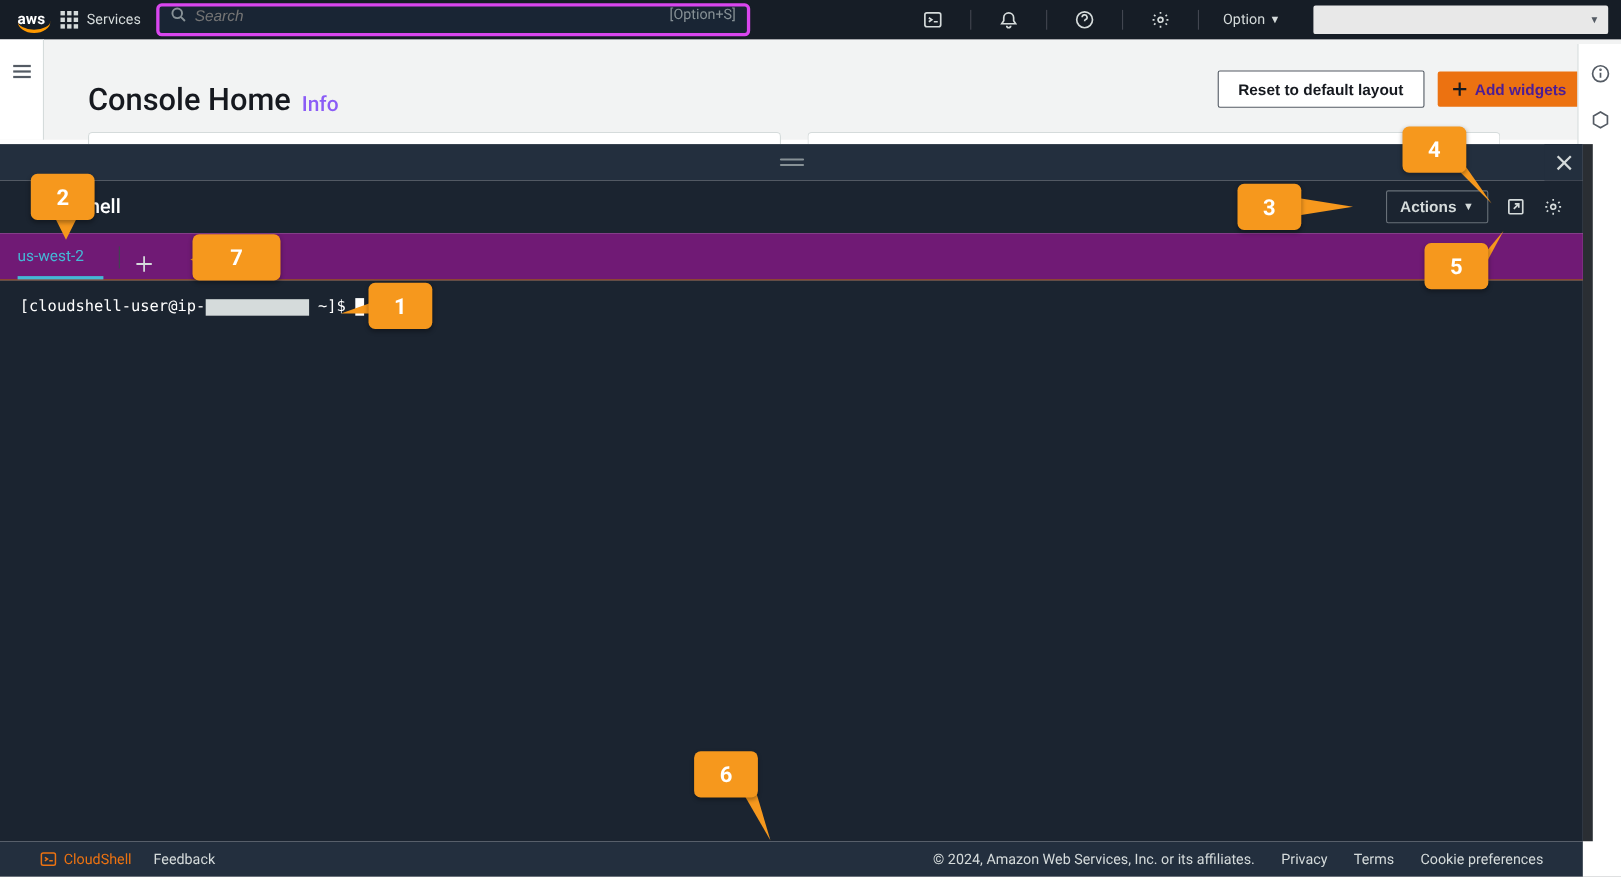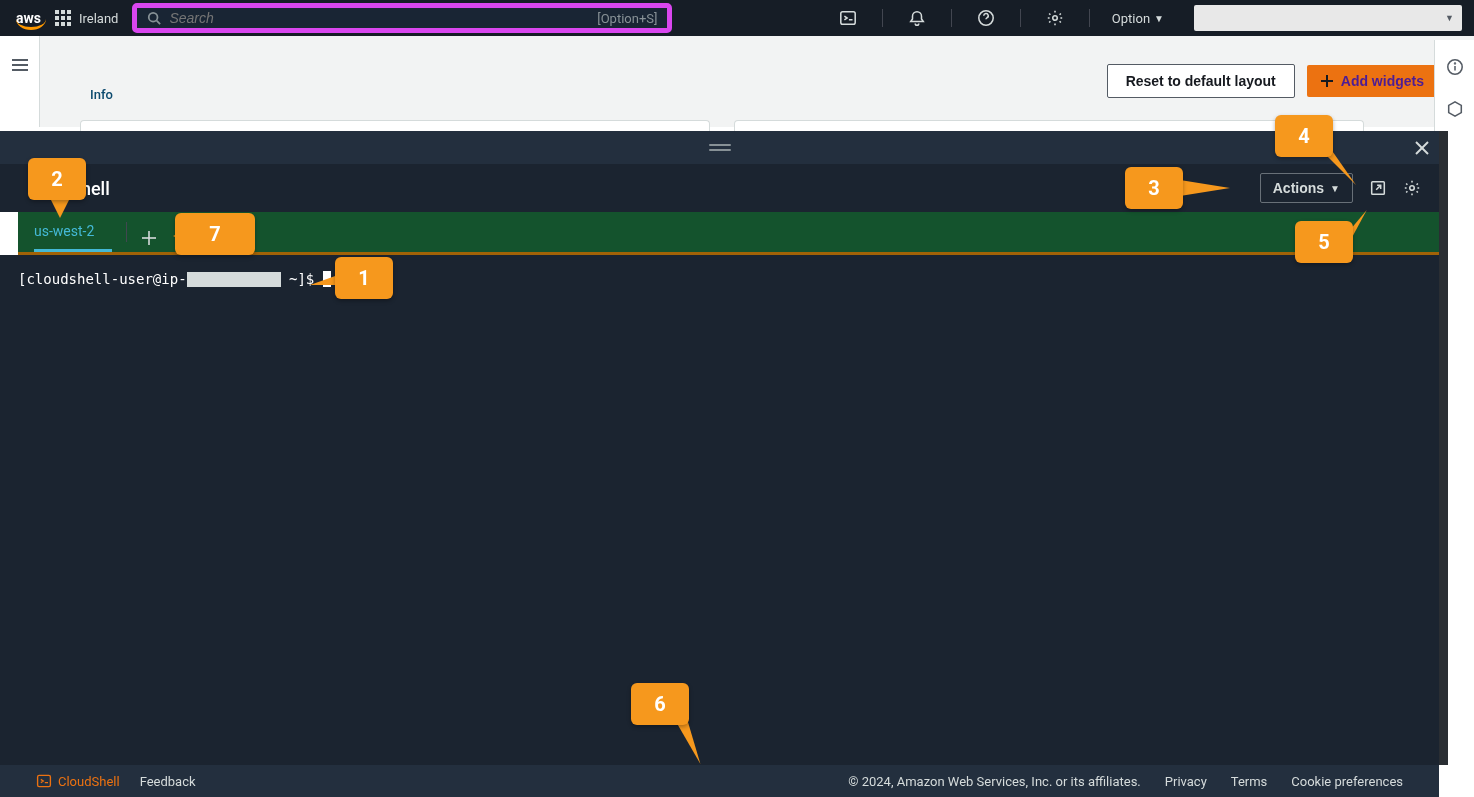--- a/index.html
+++ b/index.html
@@ -5,38 +5,38 @@
     * { margin: 0; padding: 0; box-sizing: border-box; }
     body { font-family: -apple-system, BlinkMacSystemFont, "Segoe UI", Roboto, Arial, sans-serif; width: 1474px; height: 797px; overflow: hidden; position: relative; background: #fff; }
     
     
     .top-nav { display:flex; align-items:center; height:36px; background:#161d26; color:#d5dbdb; padding:0 12px 0 16px; gap:14px; }
     .aws-logo { font-weight:700; font-size:14px; color:#fff; letter-spacing:0; position:relative; }
     .aws-logo::after { content:""; display:block; position:absolute; left:0; bottom:-4px; width:30px; height:8px; border-bottom:3px solid #ff9900; border-radius:0 0 50% 50%/0 0 100% 100%; }
     .grid-icon { display:inline-grid; grid-template-columns:repeat(3,4px); grid-template-rows:repeat(3,4px); gap:2px; }
     .grid-icon span { background:#d5dbdb; width:4px; height:4px; }
     .services-btn { display:flex; align-items:center; gap:8px; font-size:13px; cursor:pointer; color:#d5dbdb; }
-    .search-wrap { flex:0 0 540px; display:flex; align-items:center; height:30px; background:#192534; border:5px solid #d946ef; border-radius:5px; padding:0 10px; color:#879196; }
+    .search-wrap { flex:0 0 540px; display:flex; align-items:flex-start; height:30px; background:#192534; border:3px solid #d946ef; border-radius:5px; padding:0 10px; color:#879196; }
     .search-wrap svg { flex:0 0 14px; }
     .search-input { flex:1; background:transparent; border:none; color:#d5dbdb; font-size:14px; font-style:italic; margin-left:8px; outline:none; }
     .search-kbd { font-size:13px; color:#879196; font-style:normal; }
     .nav-spacer { flex:1; }
     .nav-icon-btn { width:40px; height:40px; display:flex; align-items:center; justify-content:center; cursor:pointer; color:#d5dbdb; position:relative; }
     .nav-divider { width:1px; height:18px; background:#424650; }
     .region-btn { display:flex; align-items:center; gap:4px; font-size:13px; cursor:pointer; padding:0 8px; height:40px; }
     .account-box { width:268px; height:26px; background:#e8e8e8; margin-left:8px; display:flex; align-items:center; justify-content:flex-end; padding-right:8px; color:#545b64; font-size:11px; border-radius:2px;}
     .account-box::after{ content:"▼"; font-size:9px; color:#545b64;}
     
     
     .home-area { display:flex; height:91px; background:#f2f3f3; }
     .side-ham { width:40px; background:#fff; border-right:1px solid #d5dbdb; display:flex; align-items:flex-start; justify-content:center; padding-top:20px; cursor:pointer; }
     .ham-icon div { width:16px; height:2px; background:#545b64; margin:3px 0; }
     .home-content { flex:1; padding:18px 0 0 40px; display:flex; align-items:center; }
     .home-title { font-size:28px; font-weight:500; color:#16191f; }
-    .home-info { font-size:13px; color:#0c4a6e; margin-left:10px; cursor:pointer; font-weight:500; position:relative; top:4px;}
+    .home-info { font-size:19px; color:#8b5cf6; margin-left:10px; cursor:pointer; font-weight:500; position:relative; top:4px;}
     .home-actions { margin-left:auto; display:flex; gap:12px; padding-right:32px; align-items:center; margin-top:-20px;}
     .btn-reset { background:#fff; border:1px solid #545b64; border-radius:2px; font-size:14px; font-weight:600; color:#16191f; padding:8px 18px; cursor:pointer; }
     .btn-add { background:#ec7211; border:none; border-radius:2px; font-size:14px; font-weight:600; color:#4c1d95; padding:8px 18px 8px 12px; cursor:pointer; display:flex; align-items:center; gap:6px; }
     .home-card-strip { position:absolute; left:80px; right:110px; top:120px; height:11px; display:flex; gap:24px; }
     .home-card-strip div { flex:1; background:#fff; border:1px solid #d5dbdb; border-bottom:none; border-radius:4px 4px 0 0;}
     
     .right-side-rail { position:absolute; right:0; top:40px; width:40px; height:91px; background:#fff; border-left:1px solid #d5dbdb; display:flex; flex-direction:column; align-items:center; padding-top:18px; gap:24px; }
     .right-side-rail .rail-icon { width:18px; height:18px; display:flex; align-items:center; justify-content:center; color:#545b64; cursor:pointer;}
     
     
@@ -46,21 +46,21 @@
     .cloudshell-close { position:absolute; right:35px; top:131px; width:35px; height:33px; background:#232f3e; display:flex; align-items:center; justify-content:center; color:#d5dbdb; cursor:pointer; font-size:20px;}
     .right-scrollbar { position:absolute; right:26px; top:131px; width:9px; bottom:32px; background:#2a2e33;}
     .page-right-edge { position:absolute; right:0; top:131px; width:35px; bottom:32px; background:#fff;}
     
     .cloudshell-header { position:absolute; left:0; right:35px; top:164px; height:48px; background:#1b2430; display:flex; align-items:center; padding:0 18px; }
     .cloudshell-title { font-size:18px; color:#fff; font-weight:500; margin-left:52px;}
     .cloudshell-actions { margin-left:auto; display:flex; gap:16px; }
     .actions-btn { background:transparent; border:1px solid #687078; color:#d5dbdb; font-size:14px; font-weight:600; padding:6px 12px; border-radius:2px; cursor:pointer; display:flex; align-items:center; gap:6px;}
     .icon-btn-sm { color:#d5dbdb; cursor:pointer; display:flex; align-items:center;}
     
-    .cloudshell-tabs { position:absolute; left:18px; right:35px; top:212px; height:43px; background:#14532d; display:flex; align-items:flex-end; border-bottom:3px solid #a16207; padding-left:16px;}
+    .cloudshell-tabs { position:absolute; left:0; right:35px; top:212px; height:43px; background:#701a75; display:flex; align-items:flex-end; border-bottom:1px solid #a16207; padding-left:16px;}
     .tab { padding:10px 18px 10px 0; font-size:14px; color:#44b9d6; border-bottom:3px solid #44b9d6; cursor:pointer; font-weight:400;}
     .tab-sep { width:1px; height:20px; background:#414750; margin:0 14px 10px 14px;}
     .tab-add { color:#d5dbdb; font-size:22px; font-weight:300; padding-bottom:6px; cursor:pointer;}
     
     .terminal { position:absolute; left:0; right:35px; top:255px; bottom:32px; background:#1b2430; padding:16px 0 0 18px; font-family:"Menlo","Consolas",monospace; font-size:14px; color:#fff; }
     .term-line { display:flex; align-items:center; white-space:pre;text-align:right;}
     .ip-redact { background:#d5dbdb; display:inline-block; width:94px; height:15px; }
     .cursor-block { display:inline-block; width:8px; height:16px; background:#fff;}
     
     
@@ -103,21 +103,21 @@
         <span></span>
         <span></span>
         <span></span>
         <span></span>
         <span></span>
         <span></span>
         <span></span>
         <span></span>
         <span></span>
       </span>
-    <span>Ireland</span>
+    <span>Services</span>
   </div>
   <div class="search-wrap">
     <svg width="14" height="14" viewBox="0 0 16 16" fill="none" stroke="#879196" stroke-width="2">
         <circle cx="7" cy="7" r="5"></circle>
         <line x1="11" y1="11" x2="15" y2="15"></line>
       </svg>
     <input class="search-input" placeholder="Search" style="">
     <span class="search-kbd">[Option+S]</span>
   </div>
   <div class="nav-spacer"></div>
@@ -157,20 +157,21 @@
 
 <div class="home-area">
   <div class="side-ham">
     <div class="ham-icon">
         <div></div>
         <div></div>
         <div></div>
       </div>
   </div>
   <div class="home-content">
+    <span class="home-title">Console Home</span>
     <span class="home-info">Info</span>
     <div class="home-actions">
       <button class="btn-reset">Reset to default layout</button>
       <button class="btn-add">
         <svg width="16" height="16" viewBox="0 0 16 16" stroke="#16191f" stroke-width="2">
             <line x1="8" y1="2" x2="8" y2="14"></line>
             <line x1="2" y1="8" x2="14" y2="8"></line>
           </svg>
         <span>Add widgets</span>
       </button>

